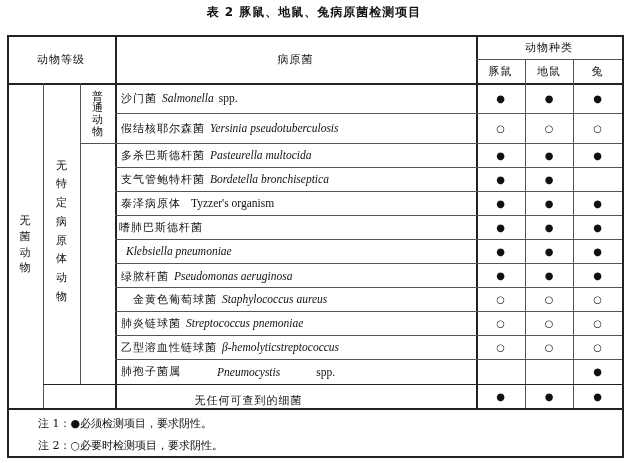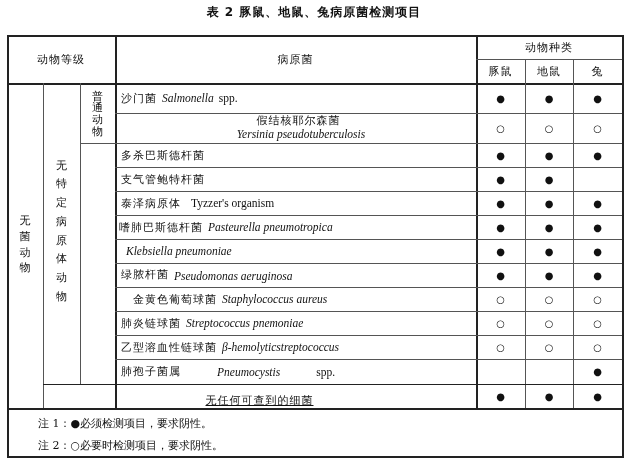--- a/index.html
+++ b/index.html
@@ -98,49 +98,51 @@
     </div>
     <div class="cell center mark" style="left: 476px; top: 83px; width: 49px; height: 30px;">
       <span>●</span>
     </div>
     <div class="cell center mark" style="left: 525px; top: 83px; width: 48px; height: 30px;">
       <span>●</span>
     </div>
     <div class="cell center mark" style="left: 573px; top: 83px; width: 49px; height: 30px;">
       <span>●</span>
     </div>
-    <div class="cell " style="left: 121px; top: 113px; width: 355px; height: 30px; flex-direction: column;">
+    <div class="cell " style="left: 121px; top: 113px; width: 355px; height: 30px;">
       <span class="sp">假结核耶尔森菌</span>
       <span class="latin">Yersinia pseudotuberculosis</span>
       <span class="latin plain"></span>
     </div>
     <div class="cell center mark" style="left: 476px; top: 113px; width: 49px; height: 30px;">
       <span>○</span>
     </div>
     <div class="cell center mark" style="left: 525px; top: 113px; width: 48px; height: 30px;">
       <span>○</span>
     </div>
     <div class="cell center mark" style="left: 573px; top: 113px; width: 49px; height: 30px;">
       <span>○</span>
     </div>
     <div class="cell " style="left: 121px; top: 143px; width: 355px; height: 24px;">
       <span class="sp">多杀巴斯德杆菌</span>
+      <span class="latin">Pasteurella multocida</span>
       <span class="latin plain"></span>
     </div>
     <div class="cell center mark" style="left: 476px; top: 143px; width: 49px; height: 24px;">
       <span>●</span>
     </div>
     <div class="cell center mark" style="left: 525px; top: 143px; width: 48px; height: 24px;">
       <span>●</span>
     </div>
     <div class="cell center mark" style="left: 573px; top: 143px; width: 49px; height: 24px;">
       <span>●</span>
     </div>
     <div class="cell " style="left: 121px; top: 167px; width: 355px; height: 24px;">
       <span class="sp">支气管鲍特杆菌</span>
+      <span class="latin">Bordetella bronchiseptica</span>
       <span class="latin plain"></span>
     </div>
     <div class="cell center mark" style="left: 476px; top: 167px; width: 49px; height: 24px;">
       <span>●</span>
     </div>
     <div class="cell center mark" style="left: 525px; top: 167px; width: 48px; height: 24px;">
       <span>●</span>
     </div>
     <div class="cell center mark" style="left: 573px; top: 167px; width: 49px; height: 24px;">
       <span></span>
@@ -154,21 +156,20 @@
       <span>●</span>
     </div>
     <div class="cell center mark" style="left: 525px; top: 191px; width: 48px; height: 24px;">
       <span>●</span>
     </div>
     <div class="cell center mark" style="left: 573px; top: 191px; width: 49px; height: 24px;">
       <span>●</span>
     </div>
     <div class="cell " style="left: 119px; top: 215px; width: 355px; height: 24px;">
       <span class="sp">嗜肺巴斯德杆菌</span>
-      <span class="latin">Pasteurella pneumotropica</span>
       <span class="latin plain"></span>
     </div>
     <div class="cell center mark" style="left: 476px; top: 215px; width: 49px; height: 24px;">
       <span>●</span>
     </div>
     <div class="cell center mark" style="left: 525px; top: 215px; width: 48px; height: 24px;">
       <span>●</span>
     </div>
     <div class="cell center mark" style="left: 573px; top: 215px; width: 49px; height: 24px;">
       <span>●</span>
@@ -179,21 +180,21 @@
     </div>
     <div class="cell center mark" style="left: 476px; top: 239px; width: 49px; height: 24px;">
       <span>●</span>
     </div>
     <div class="cell center mark" style="left: 525px; top: 239px; width: 48px; height: 24px;">
       <span>●</span>
     </div>
     <div class="cell center mark" style="left: 573px; top: 239px; width: 49px; height: 24px;">
       <span>●</span>
     </div>
-    <div class="cell " style="left: 121px; top: 258px; width: 355px; height: 24px; align-items: flex-end;">
+    <div class="cell " style="left: 121px; top: 264px; width: 355px; height: 24px;">
       <span class="sp">绿脓杆菌</span>
       <span class="latin">Pseudomonas aeruginosa</span>
       <span class="latin plain"></span>
     </div>
     <div class="cell center mark" style="left: 476px; top: 263px; width: 49px; height: 24px;">
       <span>●</span>
     </div>
     <div class="cell center mark" style="left: 525px; top: 263px; width: 48px; height: 24px;">
       <span>●</span>
     </div>
@@ -249,21 +250,21 @@
     </div>
     <div class="cell center mark" style="left: 476px; top: 359px; width: 49px; height: 25px;">
       <span></span>
     </div>
     <div class="cell center mark" style="left: 525px; top: 359px; width: 48px; height: 25px;">
       <span></span>
     </div>
     <div class="cell center mark" style="left: 573px; top: 359px; width: 49px; height: 25px;">
       <span>●</span>
     </div>
-    <div class="cell center sp" style="left: 43px; top: 384px; width: 433px; height: 32px; text-decoration: underline;">
+    <div class="cell center sp" style="left: 32px; top: 384px; width: 433px; height: 32px;">
       <span>无任何可查到的细菌</span>
     </div>
     <div class="cell center mark" style="left: 476px; top: 384px; width: 49px; height: 24px;">
       <span>●</span>
     </div>
     <div class="cell center mark" style="left: 525px; top: 384px; width: 48px; height: 24px;">
       <span>●</span>
     </div>
     <div class="cell center mark" style="left: 573px; top: 384px; width: 49px; height: 24px;">
       <span>●</span>

